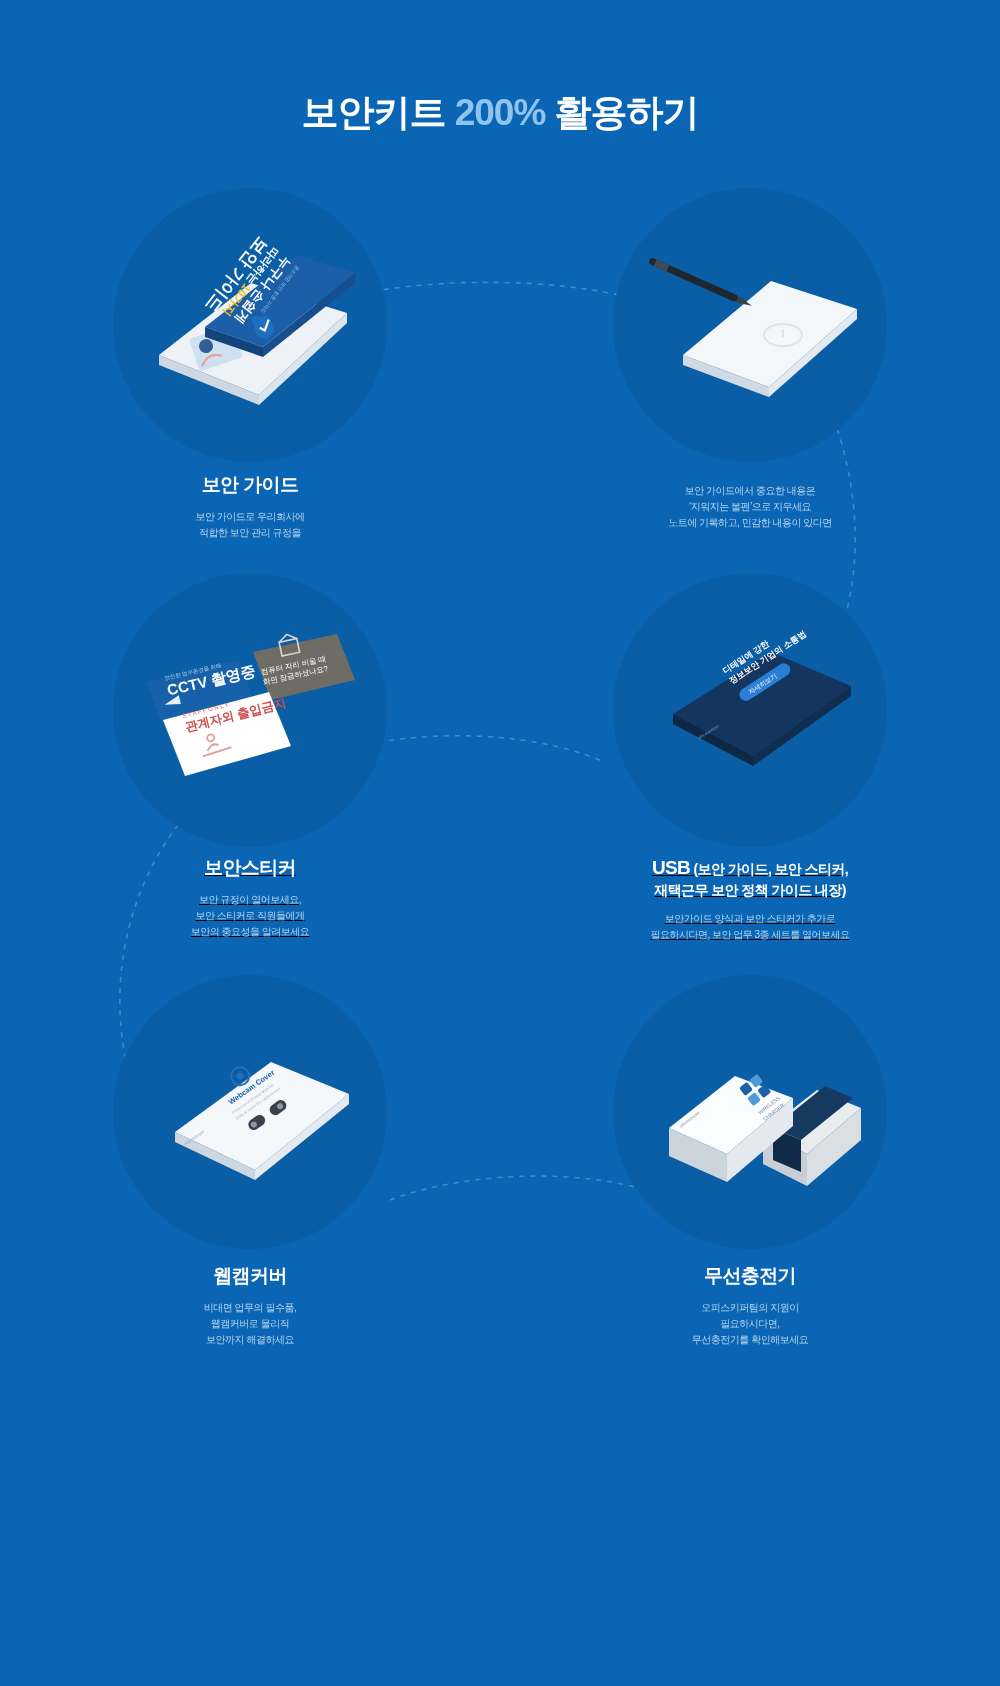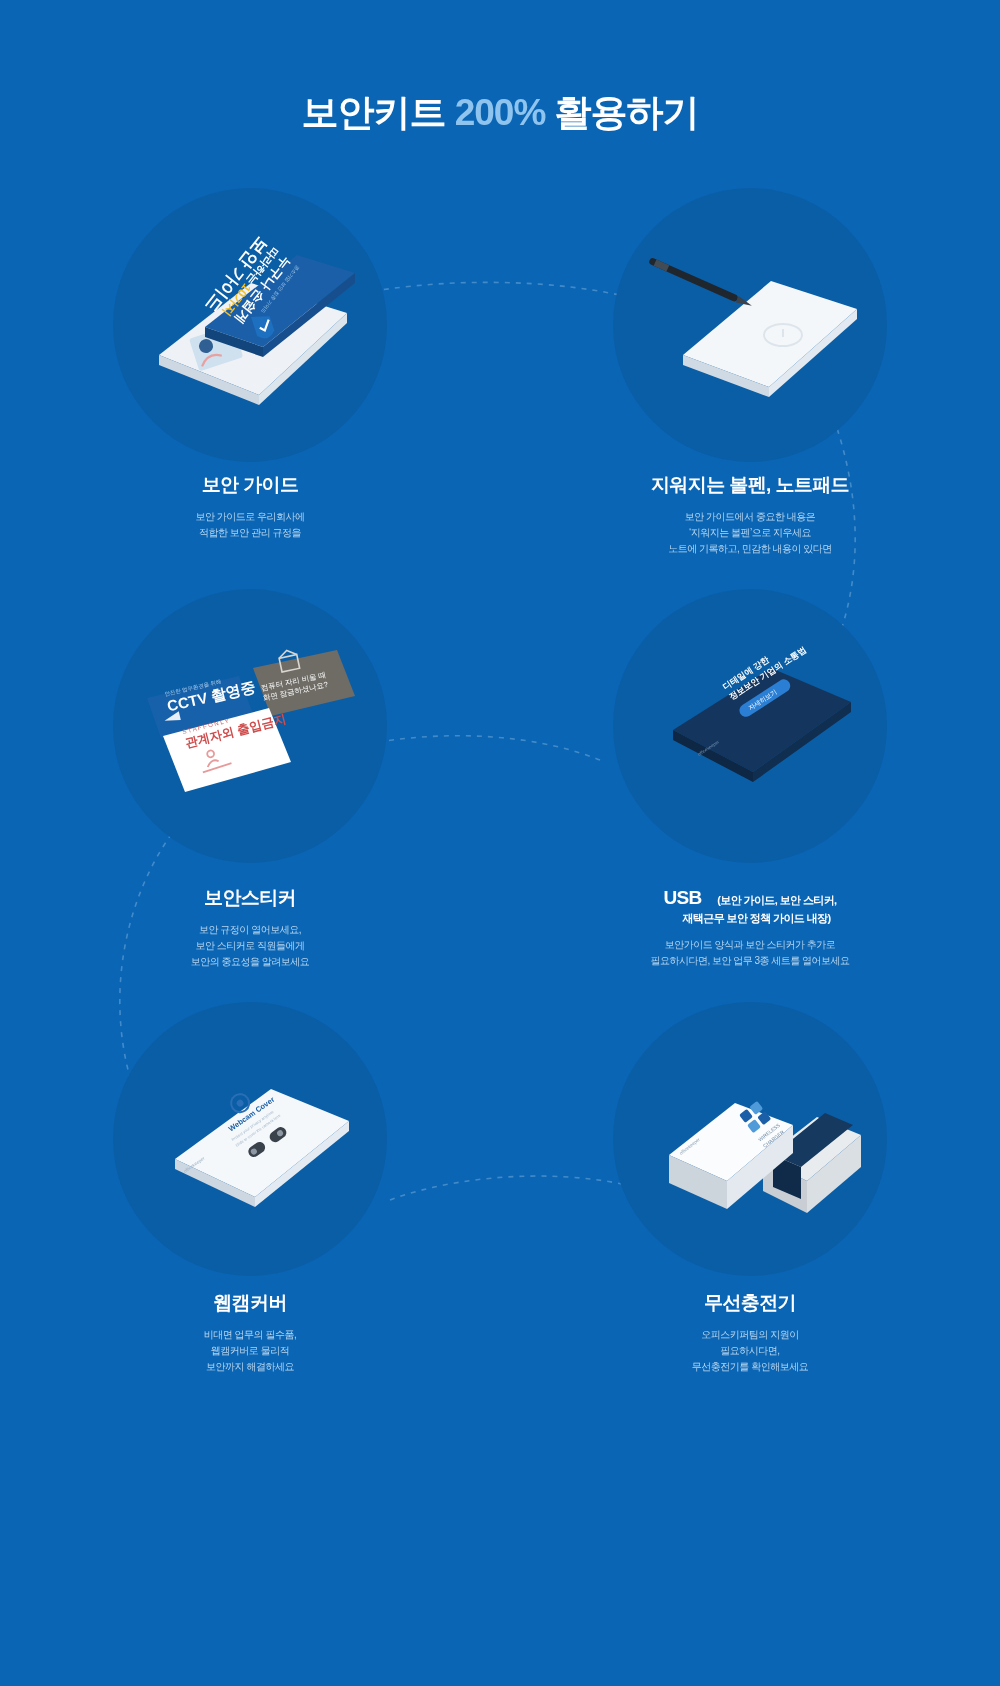--- a/index.html
+++ b/index.html
@@ -29,25 +29,25 @@
 
   .circle-wrap{width:290px;height:290px;position:relative;
     display:flex;align-items:center;justify-content:center;}
   .circle{position:absolute;left:50%;top:50%;transform:translate(-50%,-50%);
     width:274px;height:274px;border-radius:50%;background:#0a5ea6;}
 
   .art{position:relative;width:230px;height:200px;}
 
   .caption{margin-top:6px;text-align:center;width:470px;}
   .cap-title{color:#ffffff;font-size:19px;font-weight:bold;letter-spacing:-0.6px;line-height:1.35;}
-  .cap-title .small{font-size:11px;font-weight:bold;padding-left:13px;}
+  .cap-title .small{font-size:14px;font-weight:bold;}
   .cap-body{margin-top:11px;color:#b9d7ef;font-size:10px;line-height:1.62;letter-spacing:-0.5px;}
 
   .r1 .caption{margin-top:2px;}
-  .r2 .caption{margin-top:14px;}
+  .r2 .caption{margin-top:0;text-decoration:underline;}
   .r3 .caption{}
 
   
   .row+.row{margin-top:24px;}
 
   
   .ill{position:absolute;left:0;top:0;width:230px;height:200px;}
 </style>
 </head>
 <body>
@@ -134,21 +134,20 @@
                 <g transform="translate(8,6) rotate(24)">
                   <rect x="0" y="0" width="96" height="7" rx="3.5" fill="#20262e"></rect>
                   <path d="M96,0 L112,3.5 L96,7 Z" fill="#3a424c"></path>
                   <rect x="6" y="0" width="14" height="7" fill="#434b55"></rect>
                 </g>
               </g>
             </svg>
           </div>
         </div>
         <div class="caption">
-          <div class="cap-title">지워지는 볼펜, 노트패드</div>
           <div class="cap-body">
             <div>보안 가이드에서 중요한 내용은</div>
             <div>‘지워지는 볼펜’으로 지우세요</div>
             <div>노트에 기록하고, 민감한 내용이 있다면</div>
           </div>
         </div>
       </div>
     </div>
 
     <div class="row r2">

